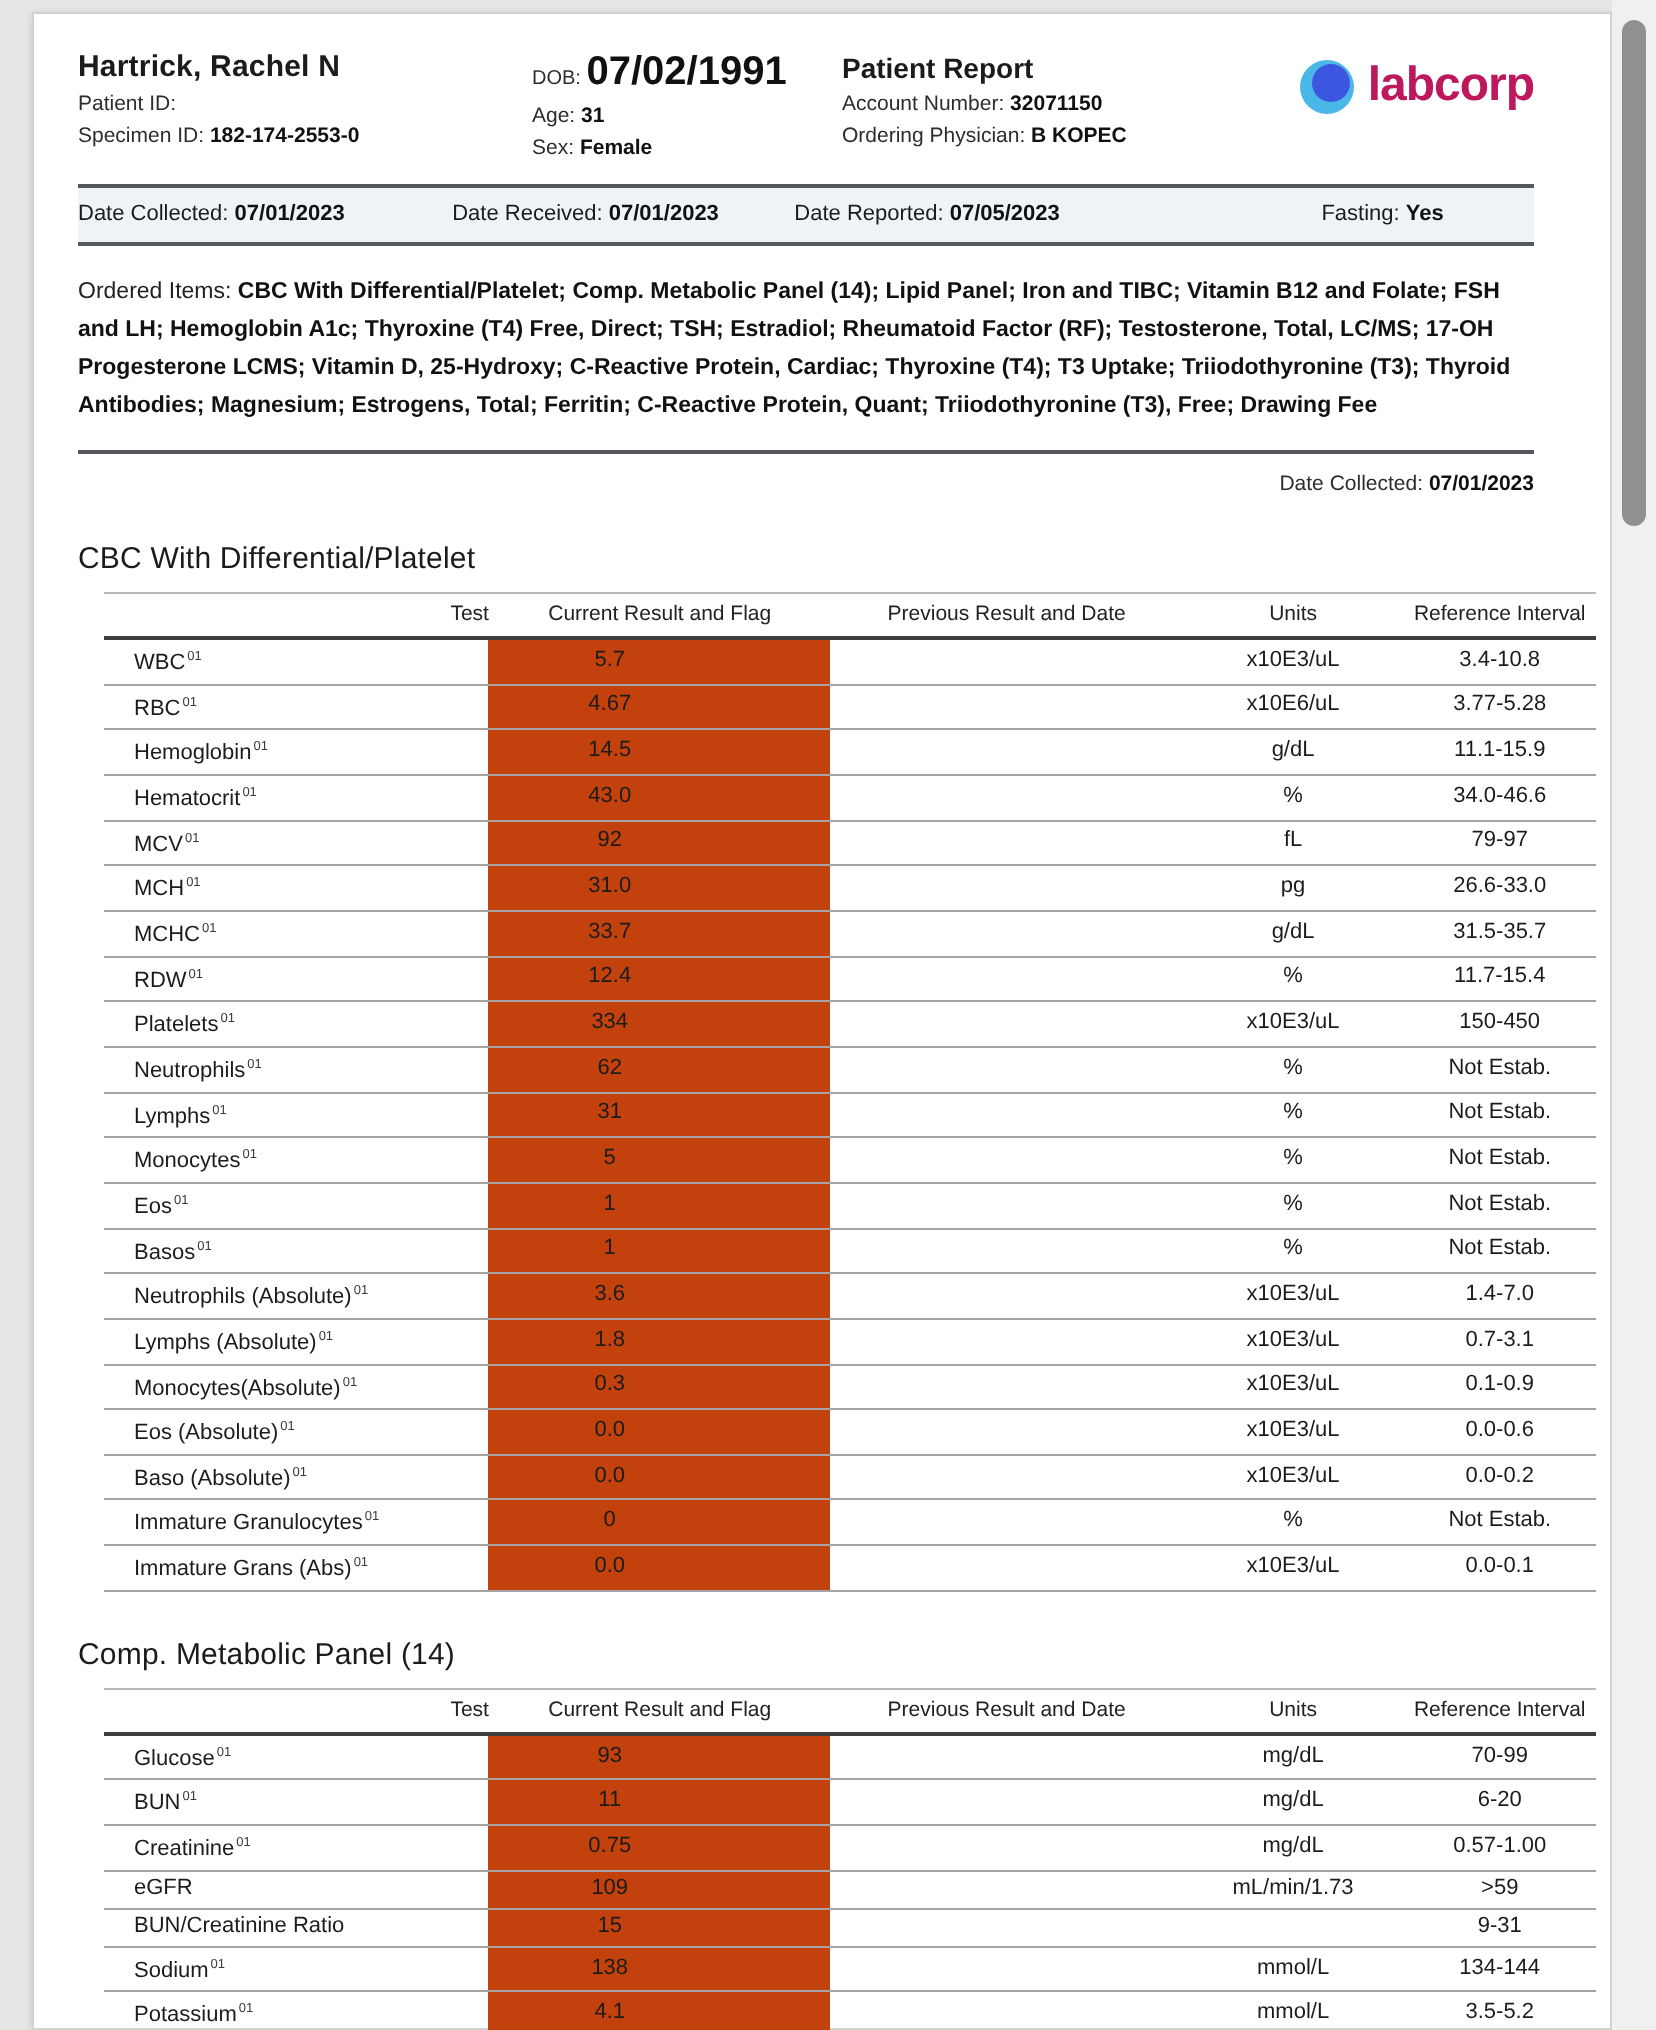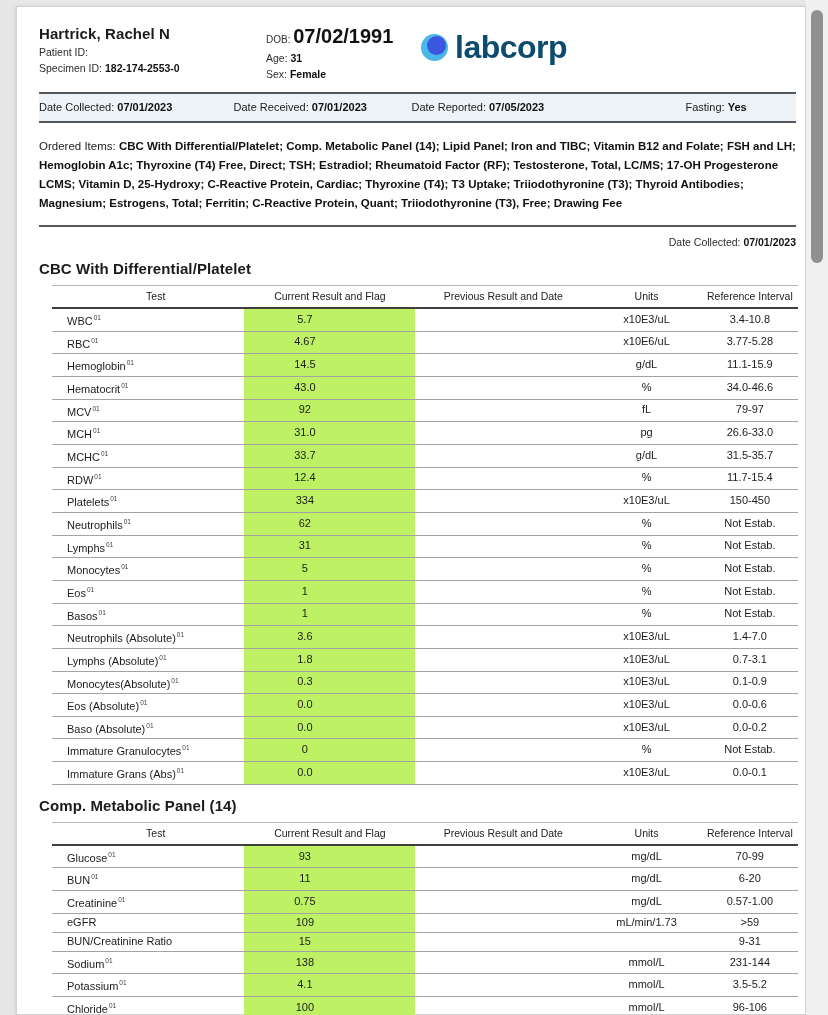--- a/index.html
+++ b/index.html
@@ -9,38 +9,38 @@
     background:#e7e7e7;
     color:#1b1b1b;
     position:relative;
     overflow:hidden;
   }
   .page {
     position:absolute; left:16px; top:6px; width:790px; height:1009px;
     background:#ffffff;
     border:1px solid #d2d2d2;
     box-shadow:0 1px 4px rgba(0,0,0,.15);
-    padding:18px 9px 0 22px;
+    padding:18px 38px 0 22px;
   }
   
   .hdr { display:flex; align-items:flex-start; }
   .hdr .col1 { width:227px; }
   .hdr .col2 { width:155px; }
   .hdr .col3 { flex:1; }
   .patient-name { font-size:15px; font-weight:bold; letter-spacing:.1px; }
   .small-line { font-size:10.5px; color:#2d2d2d; margin-top:4px; }
   .small-line b { color:#111; }
   .dob-line { font-size:10px; color:#2d2d2d; }
   .dob-line .dob-val { font-size:20px; font-weight:bold; color:#111; }
   .report-title { font-size:14px; font-weight:bold; margin-top:1px; }
   .logo { display:flex; align-items:center; gap:7px; padding-top:4px; }
   .logo-mark { position:relative; width:27px; height:27px; }
   .logo-mark .outer { position:absolute; left:0; top:0; width:27px; height:27px; border-radius:50%; background:#49b8e8; }
   .logo-mark .inner { position:absolute; left:6px; top:2px; width:19px; height:19px; border-radius:50%; background:#3d56e0; }
-  .logo-word { font-size:32px; font-weight:bold; color:#0c4a6e; letter-spacing:-.5px; }
+  .logo-word { font-size:24px; font-weight:bold; color:#be185d; letter-spacing:-.5px; }
   
   .datebar {
     margin-top:12px;
     background:#edf3f7;
     border-top:2px solid #55585c;
     border-bottom:2px solid #55585c;
     padding:7px 0 8px 0;
     display:grid;
     grid-template-columns:25.7% 23.5% 36.2% auto;
     font-size:11px;
@@ -48,37 +48,37 @@
   .datebar b { color:#111; }
   
   .ordered {
     margin-top:14px; font-size:11.5px; line-height:19px; color:#222;
     padding-bottom:12px; border-bottom:2px solid #55585c;
   }
   .ordered b { color:#111; }
   .sect-date { text-align:right; font-size:10.5px; margin-top:9px; color:#2d2d2d; }
   .sect-date b { color:#111; }
   
-  .sect-title { font-size:15px; font-weight:bold; margin-top:12px; letter-spacing:.1px; }
+  .sect-title { font-size:15px; font-weight:normal; margin-top:23px; letter-spacing:.1px; }
   table.lab { border-collapse:collapse; width:746px; margin:8px 6px 0 13px; table-layout:fixed; }
   table.lab col.c1 { width:25.8%; } table.lab col.c2 { width:22.9%; }
   table.lab col.c3 { width:23.6%; } table.lab col.c4 { width:14.8%; }
   table.lab col.c5 { width:12.9%; }
   table.lab th {
     font-size:10.5px; font-weight:normal; color:#222; text-align:center;
     border-top:1px solid #b7b7b7; border-bottom:2px solid #3f3f3f;
     padding:4px 0 5px 0;
   }
-  table.lab th:first-child { text-align:center; padding-left:15px; }
+  table.lab th:first-child { text-align:right; padding-left:15px; }
   table.lab td {
     font-size:11px; color:#1c1c1c; text-align:center;
     border-bottom:1px solid #a3a3a3; padding:2px 0 2.5px 0; line-height:13.5px;
   }
   table.lab td.c-test { text-align:left; padding-left:15px; }
-  table.lab td.c-result { background:#bef264; padding-right:50px; }
+  table.lab td.c-result { background:#c2410c; padding-right:50px; }
   table.lab sup { font-size:6.5px; color:#3a3a3a; margin-left:1px; }
   
   .sbar { position:absolute; right:0; top:0; width:22px; height:1015px; background:#f0f0f0; }
   .sbar .thumb { position:absolute; left:5px; top:10px; width:12px; height:253px; background:#909090; border-radius:6px; }
 </style>
 </head>
 <body>
 
 <div class="page">
 
@@ -86,20 +86,25 @@
     <div class="col1">
       <div class="patient-name">Hartrick, Rachel N</div>
       <div class="small-line"><span>Patient ID:</span> <b></b></div>
       <div class="small-line"><span>Specimen ID:</span> <b>182-174-2553-0</b></div>
     </div>
     <div class="col2">
       <div class="dob-line"><span>DOB:</span> <span class="dob-val">07/02/1991</span></div>
       <div class="small-line"><span>Age:</span> <b>31</b></div>
       <div class="small-line"><span>Sex:</span> <b>Female</b></div>
     </div>
+    <div class="col3">
+      <div class="report-title">Patient Report</div>
+      <div class="small-line"><span>Account Number:</span> <b>32071150</b></div>
+      <div class="small-line"><span>Ordering Physician:</span> <b>B KOPEC</b></div>
+    </div>
     <div class="logo">
       <span class="logo-mark">
           <span class="outer"></span>
           <span class="inner"></span>
         </span>
       <span class="logo-word">labcorp</span>
     </div>
   </div>
 
   <div class="datebar">
@@ -342,21 +347,21 @@
             <td class="c-result">15</td>
             <td class="c-prev"></td>
             <td class="c-units"></td>
             <td class="c-ref">9-31</td>
           </tr>
           <tr>
             <td class="c-test">Sodium<sup>01</sup></td>
             <td class="c-result">138</td>
             <td class="c-prev"></td>
             <td class="c-units">mmol/L</td>
-            <td class="c-ref">231-144</td>
+            <td class="c-ref">134-144</td>
           </tr>
           <tr>
             <td class="c-test">Potassium<sup>01</sup></td>
             <td class="c-result">4.1</td>
             <td class="c-prev"></td>
             <td class="c-units">mmol/L</td>
             <td class="c-ref">3.5-5.2</td>
           </tr>
           <tr>
             <td class="c-test">Chloride<sup>01</sup></td>

